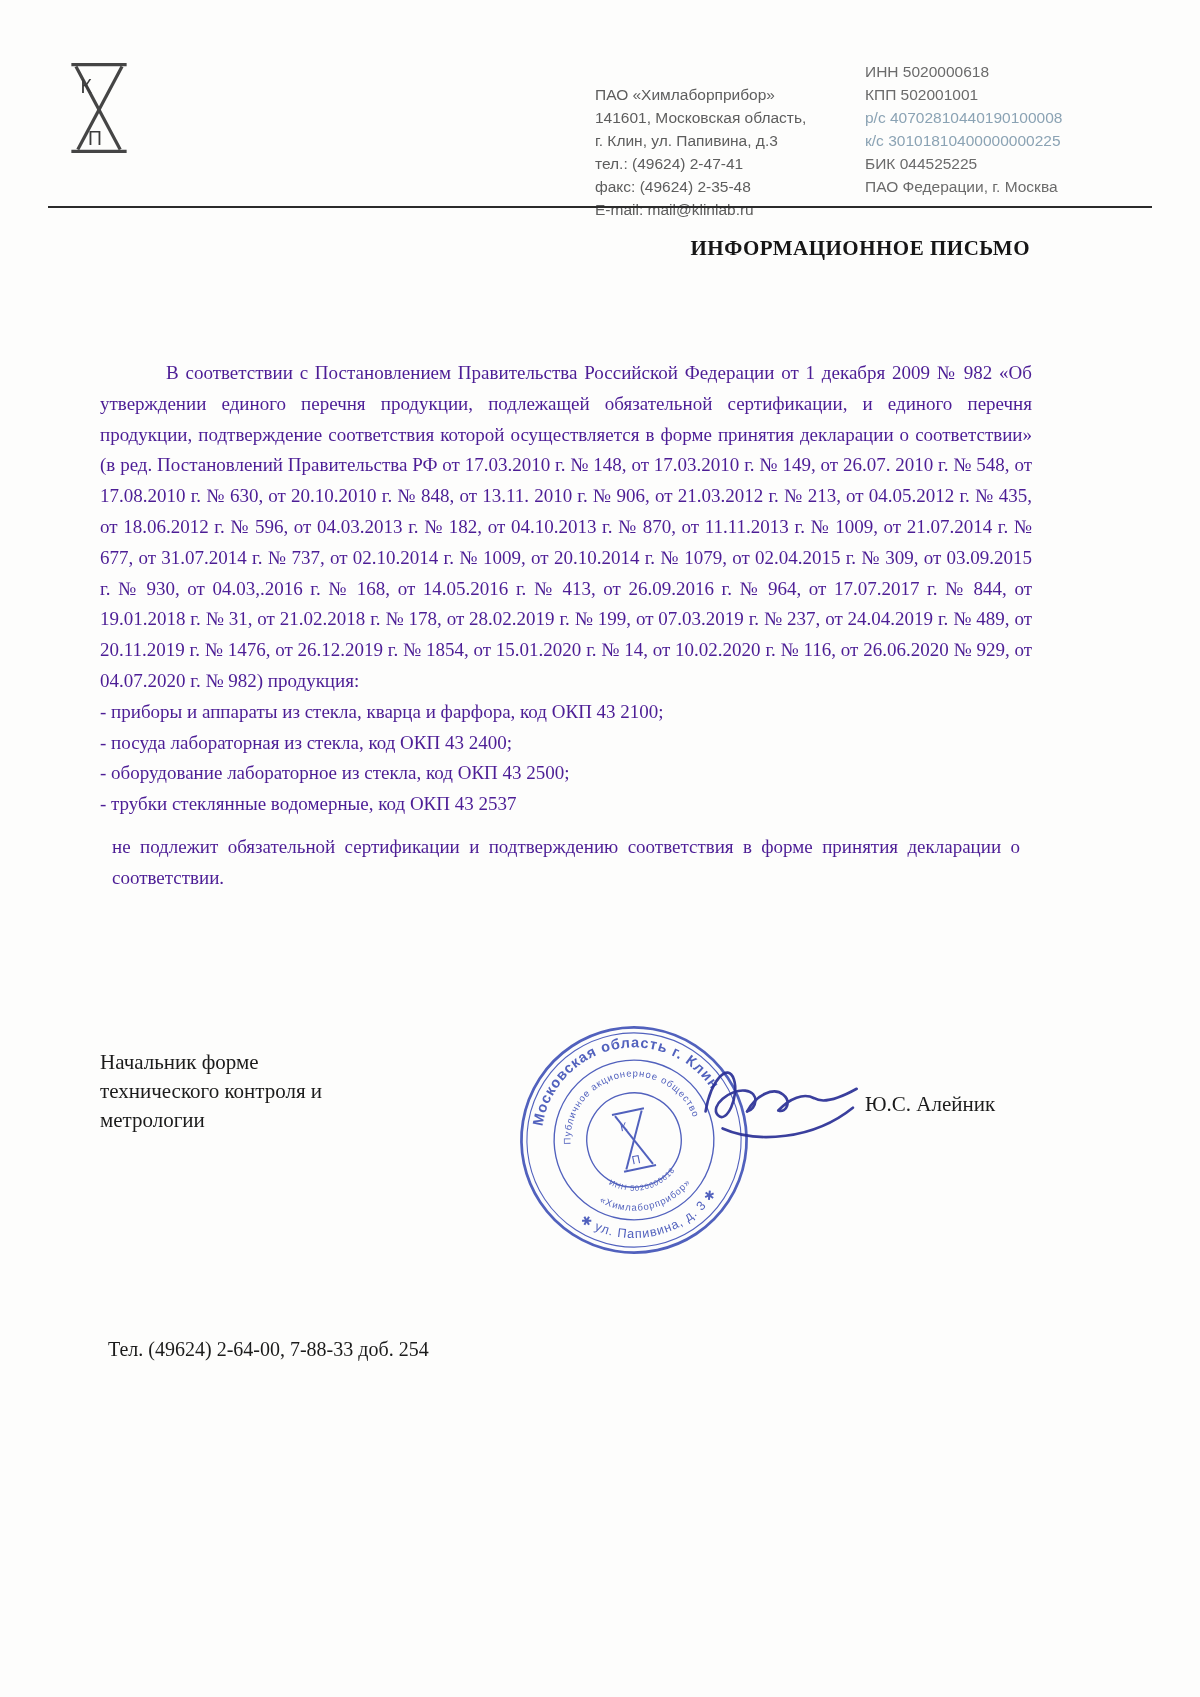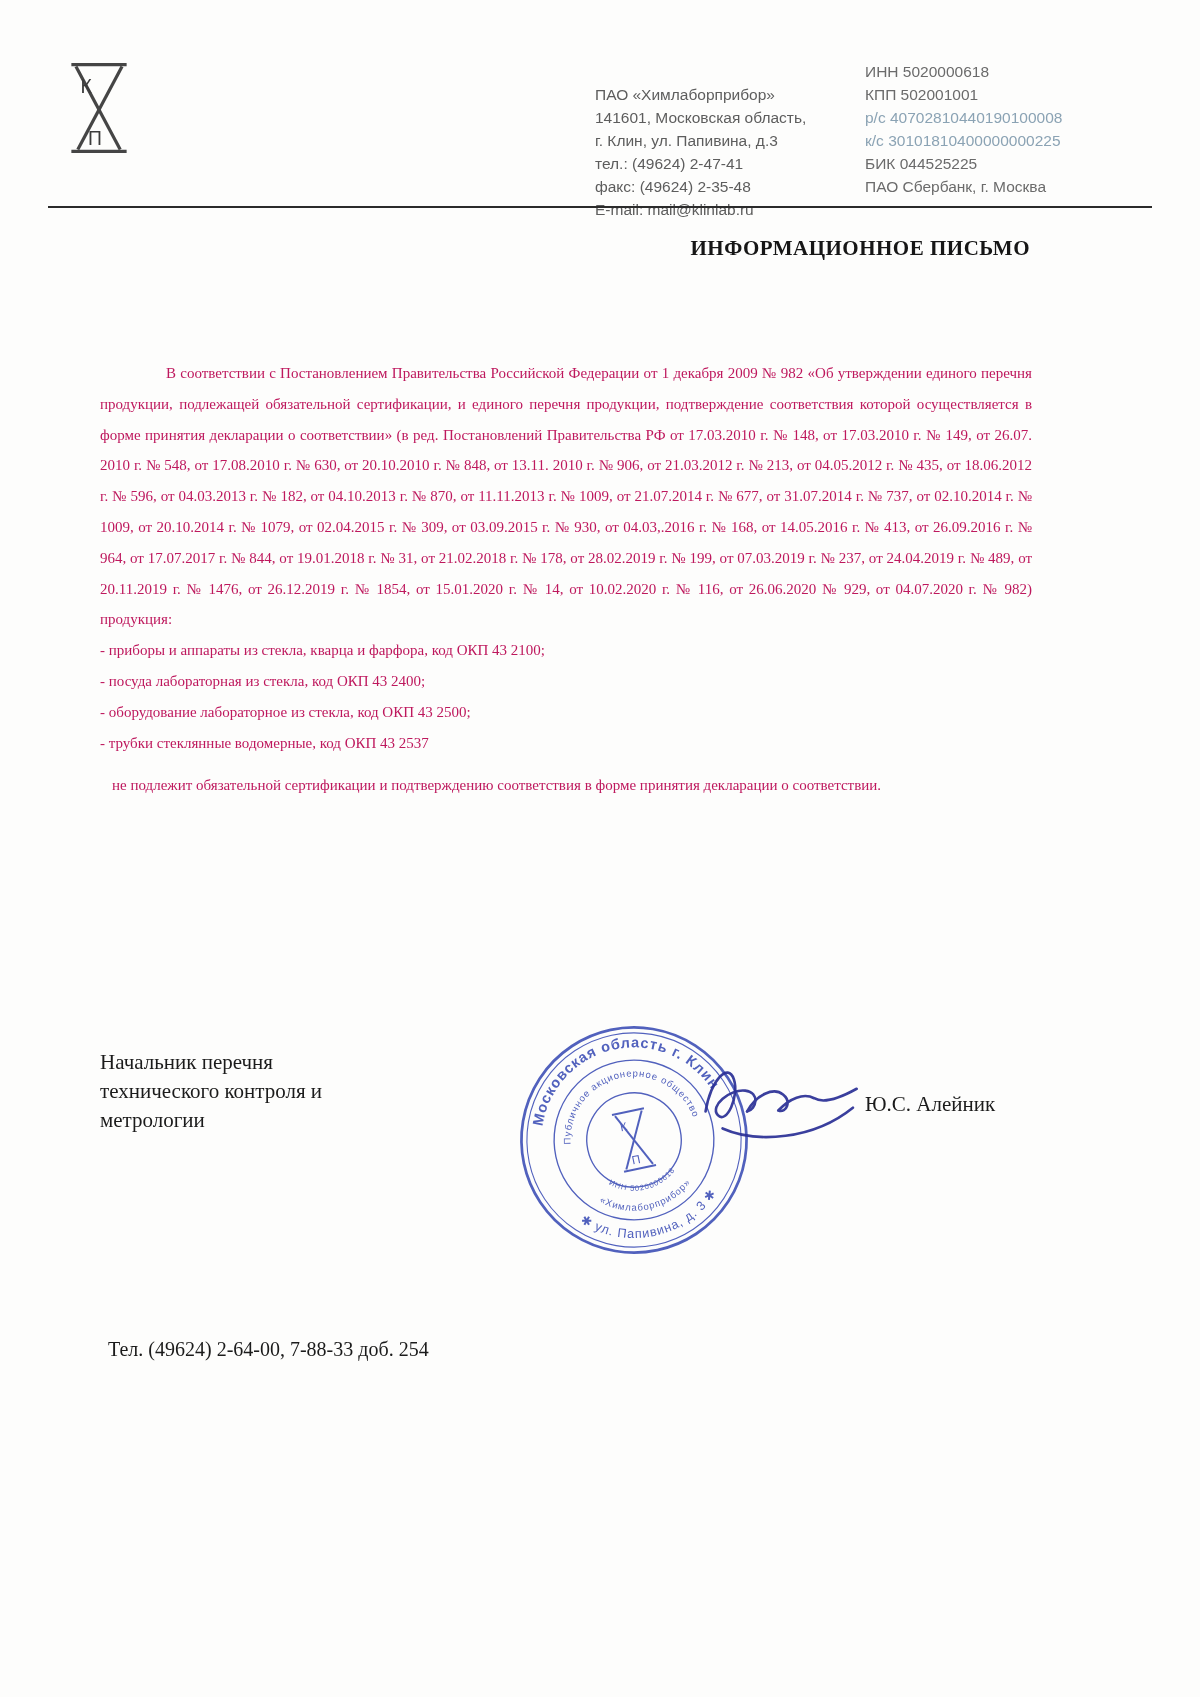--- a/index.html
+++ b/index.html
@@ -35,21 +35,21 @@
 
   .header-rule { position: absolute; left: 48px; top: 198px; width: 1104px; border: 0; border-top: 2.5px solid #2b2b2b; }
 
   
   .letter-title {
     position: absolute; top: 236px; left: 0; width: 1030px;
     text-align: right; font-weight: 700; font-size: 21px; letter-spacing: 0.5px; color: #161616;
   }
   .letter-body {
     position: absolute; left: 100px; top: 358px; width: 932px;
-    font-size: 15px; line-height: 30.8px; color: #be185d;
+    font-size: 19px; line-height: 30.8px; color: #4c1d95;
   }
   .letter-paragraph { margin: 0; text-align: justify; text-indent: 66px; }
   .product-line { text-align: left; }
   .letter-closing { margin: 12px; text-align: justify; }
 
   
   .position-block { position: absolute; left: 100px; top: 1048px; font-size: 21px; line-height: 29px; color: #1b1b1b; }
   .sign-name { position: absolute; left: 865px; top: 1092px; font-size: 21px; color: #1b1b1b; }
 
   .stamp-wrap { position: absolute; left: 516px; top: 1022px; width: 236px; height: 236px; opacity: 0.88; }
@@ -88,40 +88,40 @@
     <div class="contact-line">факс: (49624) 2-35-48</div>
     <div class="contact-line">E-mail: mail@klinlab.ru</div>
   </div>
 
   <div class="bank-col">
     <div class="bank-line">ИНН 5020000618</div>
     <div class="bank-line">КПП 502001001</div>
     <div class="bank-line">р/с 40702810440190100008</div>
     <div class="bank-line">к/с 30101810400000000225</div>
     <div class="bank-line">БИК 044525225</div>
-    <div class="bank-line">ПАО Сбербанк, г. Москва</div>
+    <div class="bank-line">ПАО Федерации, г. Москва</div>
   </div>
 
   <hr class="header-rule">
 
   <div class="letter-title">ИНФОРМАЦИОННОЕ ПИСЬМО</div>
 
   <div class="letter-body">
     <p class="letter-paragraph">В соответствии с Постановлением Правительства Российской Федерации от 1 декабря 2009 № 982 «Об утверждении единого перечня продукции, подлежащей обязательной сертификации, и единого перечня продукции, подтверждение соответствия которой осуществляется в форме принятия декларации о соответствии» (в ред. Постановлений Правительства РФ от 17.03.2010 г. № 148, от 17.03.2010 г. № 149, от 26.07. 2010 г. № 548, от 17.08.2010 г. № 630, от 20.10.2010 г. № 848, от 13.11. 2010 г. № 906, от 21.03.2012 г. № 213, от 04.05.2012 г. № 435, от 18.06.2012 г. № 596, от 04.03.2013 г. № 182, от 04.10.2013 г. № 870, от 11.11.2013 г. № 1009, от 21.07.2014 г. № 677, от 31.07.2014 г. № 737, от 02.10.2014 г. № 1009, от 20.10.2014 г. № 1079, от 02.04.2015 г. № 309, от 03.09.2015 г. № 930, от 04.03,.2016 г. № 168, от 14.05.2016 г. № 413, от 26.09.2016 г. № 964, от 17.07.2017 г. № 844, от 19.01.2018 г. № 31, от 21.02.2018 г. № 178, от 28.02.2019 г. № 199, от 07.03.2019 г. № 237, от 24.04.2019 г. № 489, от 20.11.2019 г. № 1476, от 26.12.2019 г. № 1854, от 15.01.2020 г. № 14, от 10.02.2020 г. № 116, от 26.06.2020 № 929,  от 04.07.2020 г. № 982) продукция:</p>
     <div class="product-list">
       <div class="product-line">- приборы и аппараты из стекла, кварца и фарфора, код ОКП 43 2100;</div>
       <div class="product-line">- посуда лабораторная из стекла, код ОКП 43 2400;</div>
       <div class="product-line">- оборудование лабораторное из стекла, код ОКП 43 2500;</div>
       <div class="product-line">- трубки стеклянные водомерные, код ОКП 43 2537</div>
     </div>
     <p class="letter-closing">не подлежит обязательной сертификации и подтверждению соответствия в форме принятия декларации о соответствии.</p>
   </div>
 
   <div class="position-block">
-    <div>Начальник перечня</div>
+    <div>Начальник форме</div>
     <div>технического контроля и</div>
     <div>метрологии</div>
   </div>
 
   <div class="stamp-wrap">
     <svg class="stamp-svg" viewBox="0 0 260 260">
       <defs>
         <path id="arc-ot" d="M 28,130 A 102,102 0 0 1 232,130"></path>
         <path id="arc-ob" d="M 22,130 A 108,108 0 0 0 238,130"></path>
         <path id="arc-mt" d="M 60,130 A 70,70 0 0 1 200,130"></path>

